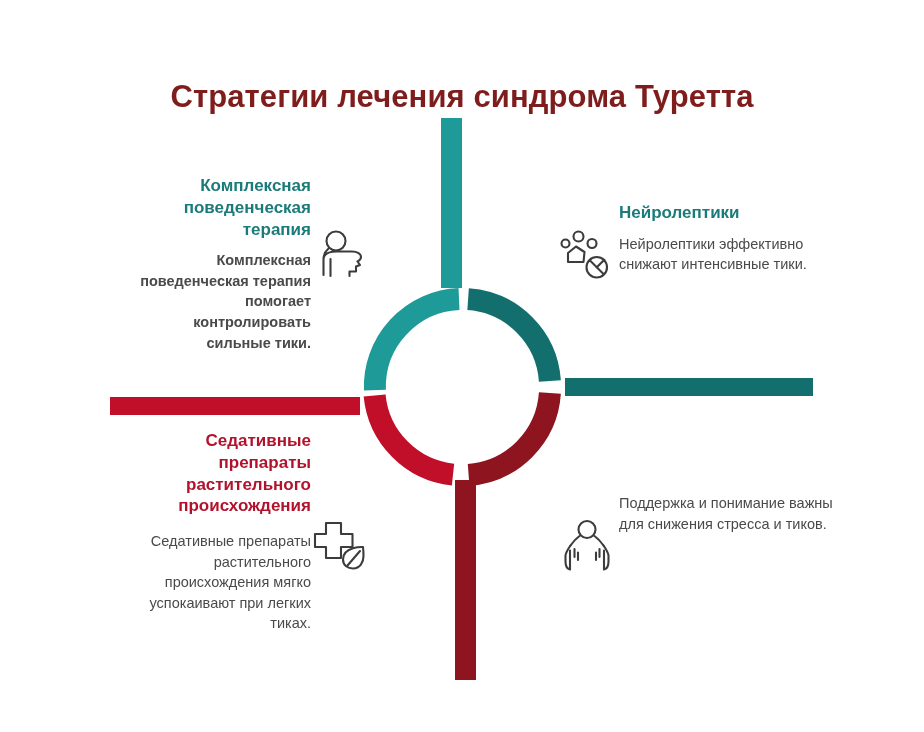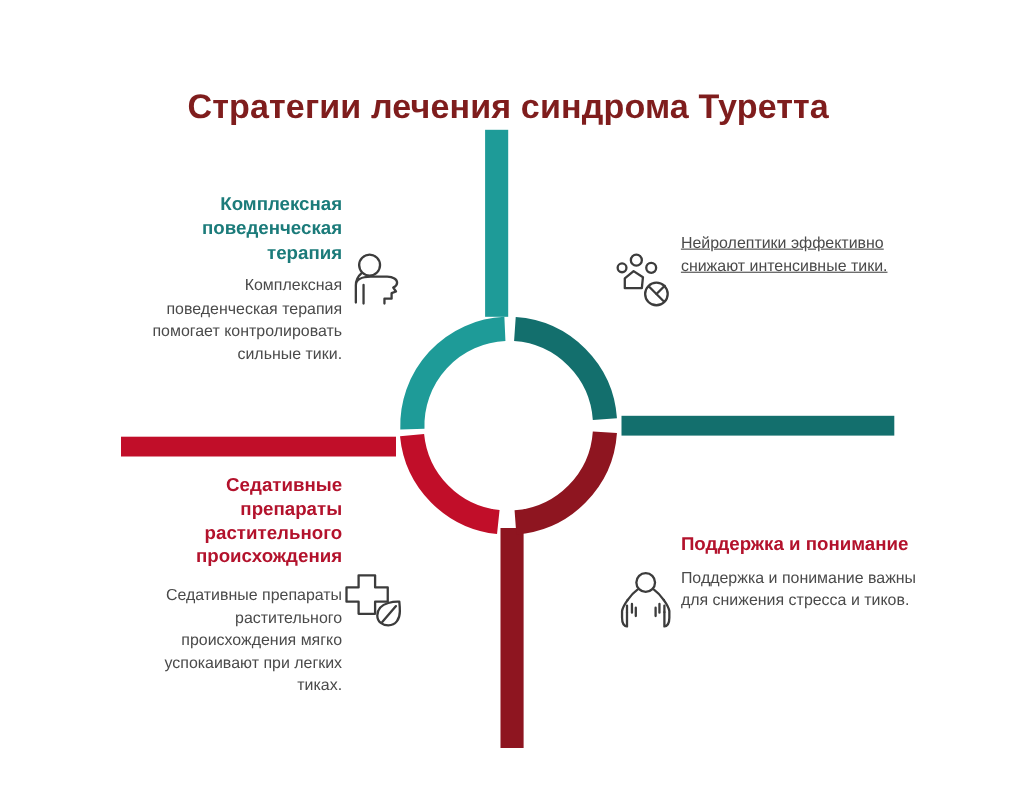--- a/index.html
+++ b/index.html
@@ -66,30 +66,30 @@
   .teal-heading { color: #1B7B7A; }
   .red-heading  { color: #B3122C; }
 
   
   #quad-behavioral {
     left: 126px;
     top: 175px;
     width: 185px;
     text-align: right;
   }
-  #quad-behavioral .quad-body { margin-top: 0; }
+  #quad-behavioral .quad-body { margin-top: 0; font-weight: bold; }
 
   
   #quad-neuroleptics {
     left: 619px;
     top: 202px;
     width: 215px;
     text-align: left;
   }
-  #quad-neuroleptics .quad-body { margin-top: 9px; text-decoration: underline; }
+  #quad-neuroleptics .quad-body { margin-top: 9px; }
 
   
   #quad-sedatives {
     left: 110px;
     top: 430px;
     width: 201px;
     text-align: right;
   }
   #quad-sedatives .quad-body { margin-top: 14px; }
 
@@ -151,20 +151,21 @@
       <circle cx="25" cy="15" r="9.5"></circle>
       <path d="M17.5 22.5 C 14 25.5 12.5 29.5 12.5 33.5 L 12.5 49 M12.5 33.5
                C 12.5 28.5 17.5 25.5 26 25.5 L 41 25.5
                C 46.5 25.5 50 28 50 31 C 50 33 48.5 34.5 46.5 35.5
                L 49 39 L 45 40.5 L 45 45.5 L 38.5 45.5 L 38.5 50"></path>
       <path d="M19.5 33 L19.5 50"></path>
     </svg>
   </div>
 
   <div class="quad" id="quad-neuroleptics">
+    <div class="quad-heading teal-heading">Нейролептики</div>
     <p class="quad-body">Нейролептики эффективно снижают интенсивные тики.</p>
   </div>
 
   <div class="quad-icon" id="icon-neuroleptics">
     <svg viewBox="0 0 62 62" fill="none" stroke="#3C3C3C" stroke-width="2.1" stroke-linecap="round" stroke-linejoin="round">
       <circle cx="9.5" cy="17.5" r="4"></circle>
       <circle cx="22.5" cy="10.5" r="5"></circle>
       <circle cx="36" cy="17.5" r="4.5"></circle>
       <path d="M12 36 L 12 27 L 20 20.5 L 28.5 26 L 27.5 36 Z"></path>
       <path d="M33.5 34 L 48 48.5 A 10.2 10.2 0 0 1 33.5 34 Z
@@ -182,21 +183,20 @@
     <svg viewBox="0 0 62 62" fill="none" stroke="#3C3C3C" stroke-width="2.1" stroke-linecap="round" stroke-linejoin="round">
       <path d="M16 9 L 31 9 L 31 20 L 42.5 20 L 42.5 33 L 31 33 L 31 44 L 16 44
                L 16 33 L 5 33 L 5 20 L 16 20 Z"></path>
       <path d="M53 33 C 53 33 33 32 33 45.5 C 33 51.5 38 54.5 43 54.5
                C 50 54.5 53.5 48.5 53.5 42 C 53.5 37.5 53 33 53 33 Z"></path>
       <path d="M50 37 L 37.5 51.5"></path>
     </svg>
   </div>
 
   <div class="quad" id="quad-support">
-    <div class="quad-heading red-heading">Поддержка и понимание</div>
     <p class="quad-body">Поддержка и понимание важны для снижения стресса и тиков.</p>
   </div>
 
   <div class="quad-icon" id="icon-support">
     <svg viewBox="0 0 62 62" fill="none" stroke="#3C3C3C" stroke-width="2.1" stroke-linecap="round" stroke-linejoin="round">
       <circle cx="31" cy="13.5" r="8.5"></circle>
       <path d="M23.5 20 C 20 22.5 17 26 14.5 29.5
                M38.5 20 C 42 22.5 45 26 47.5 29.5"></path>
       <path d="M14.5 29.5 C 12 33 10 36.5 9.5 39.5 L 9.5 45.5
                C 9.5 50 11.5 53 14 53.5 L 14 40.5"></path>

